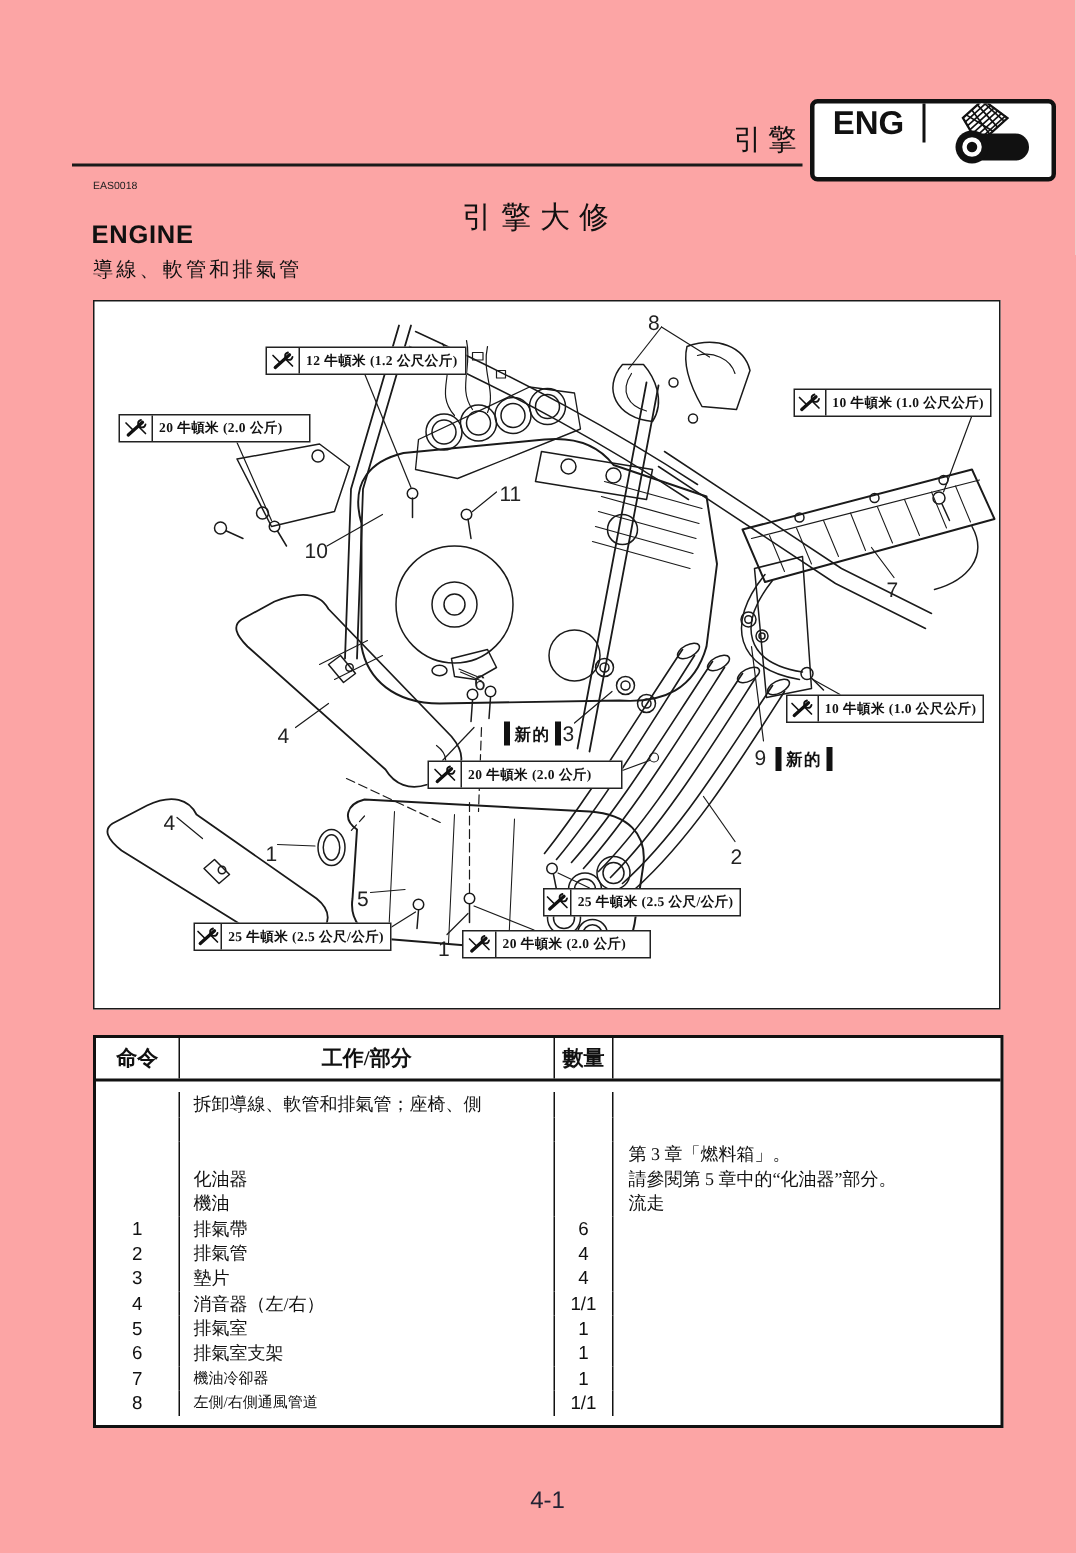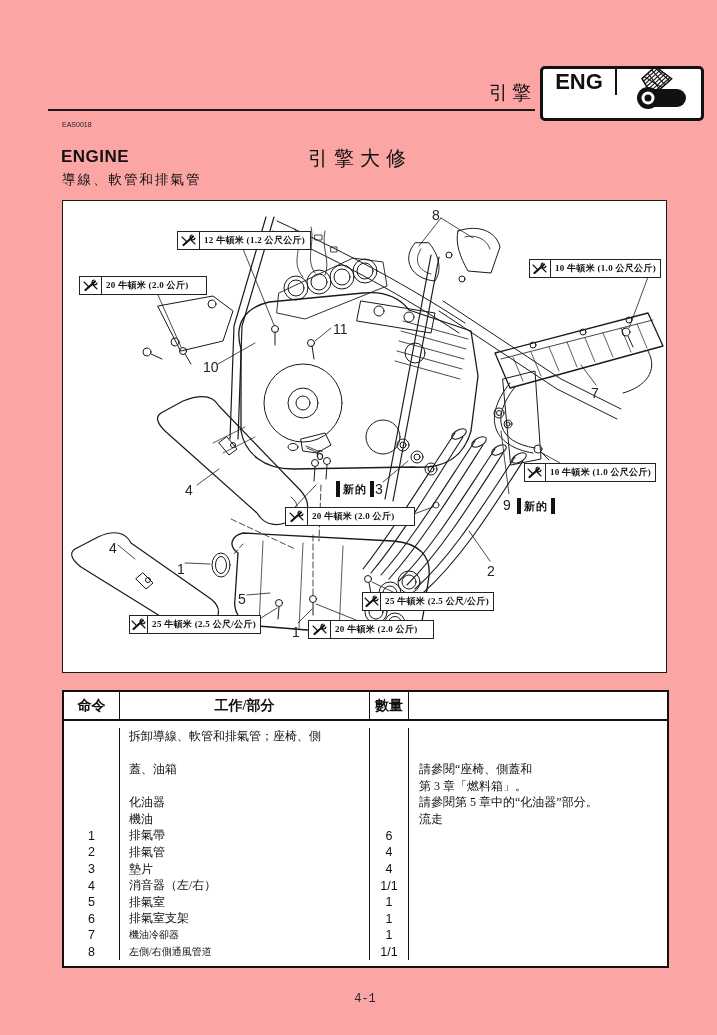--- a/index.html
+++ b/index.html
@@ -10,21 +10,21 @@
   
   #section-title{left:430px;top:80px;width:105px;font-size:19px;text-align:right;letter-spacing:4px;}
   #header-rule{left:48px;top:109px;width:487px;height:2px;background:#1a1a1a;}
   #eng-badge{left:540px;top:66px;width:158px;height:49px;border:3px solid #111;border-radius:5px;
              display:flex;align-items:flex-start;background:#fff;}
   #eng-badge .cell-text{width:72px;display:flex;align-items:center;justify-content:center;
              font-family:"Liberation Sans",sans-serif;font-weight:bold;font-size:22px;border-right:2px solid #111;}
   #eng-badge .cell-icon{flex:1;display:flex;align-items:center;justify-content:center;}
 
   #doc-code{left:62px;top:121px;font-size:7px;font-family:"Liberation Sans",sans-serif;color:#222;}
-  #main-title{left:180px;top:145px;width:360px;text-align:center;font-size:20px;letter-spacing:6px;}
+  #main-title{left:180px;top:131px;width:360px;text-align:center;font-size:20px;letter-spacing:6px;}
   #heading{left:61px;top:147px;font-family:"Liberation Sans",sans-serif;font-weight:bold;font-size:17px;letter-spacing:.5px;}
   #subtitle{left:62px;top:171px;font-size:13.5px;letter-spacing:2px;}
 
   
   #diagram-box{left:62px;top:200px;width:603px;height:471px;border:1.5px solid #1a1a1a;background:#fff;}
   #diagram-overlay{left:0;top:0;width:603px;height:471px;}
   .callout{position:absolute;display:flex;align-items:stretch;border:1px solid #222;background:#fff;height:17px;}
   .callout .tw{width:21px;border-right:1px solid #222;display:flex;align-items:center;justify-content:center;}
   .callout .tx{flex:1;display:flex;align-items:center;padding:0 4px;font-size:9px;font-weight:bold;
                letter-spacing:.3px;white-space:nowrap;}
@@ -41,21 +41,21 @@
            font-family:"Liberation Sans",sans-serif;font-size:12.5px;}
   .c-job{width:250px;border-right:1.5px solid #111;align-self:stretch;display:flex;align-items:center;
          padding-left:9px;font-size:12px;box-sizing:border-box;}
   .c-qty{width:38px;border-right:1.5px solid #111;align-self:stretch;display:flex;align-items:center;justify-content:center;
          font-family:"Liberation Sans",sans-serif;font-size:12.5px;}
   .c-remark{flex:1;display:flex;align-items:center;padding-left:10px;font-size:12px;}
   .brow.small .c-job{font-size:10px;}
   #tbody{padding:7px 0 6px 0;}
 
   #page-number{left:300px;top:992px;width:130px;text-align:center;
-               font-family:Liberation Mono, monospace;font-size:12px;color:#223;}
+               font-family:Liberation Sans, sans-serif;font-size:16px;color:#223;}
 
   svg{display:block;}
 </style>
 </head>
 <body>
 
 <div id="page">
 
   <div class="abs" id="section-title">引擎</div>
   <div class="abs" id="header-rule"></div>
@@ -403,26 +403,20 @@
           <div class="c-qty"></div>
         </div>
         <div class="brow">
           <div class="c-order"></div>
           <div class="c-job"></div>
           <div class="c-qty"></div>
           <div class="c-remark"></div>
         </div>
         <div class="brow">
           <div class="c-order"></div>
-          <div class="c-job">蓋、油箱</div>
-          <div class="c-qty"></div>
-          <div class="c-remark">請參閱“座椅、側蓋和</div>
-        </div>
-        <div class="brow">
-          <div class="c-order"></div>
           <div class="c-job"></div>
           <div class="c-qty"></div>
           <div class="c-remark">第 3 章「燃料箱」。</div>
         </div>
         <div class="brow">
           <div class="c-order"></div>
           <div class="c-job">化油器</div>
           <div class="c-qty"></div>
           <div class="c-remark">請參閱第 5 章中的“化油器”部分。</div>
         </div>

